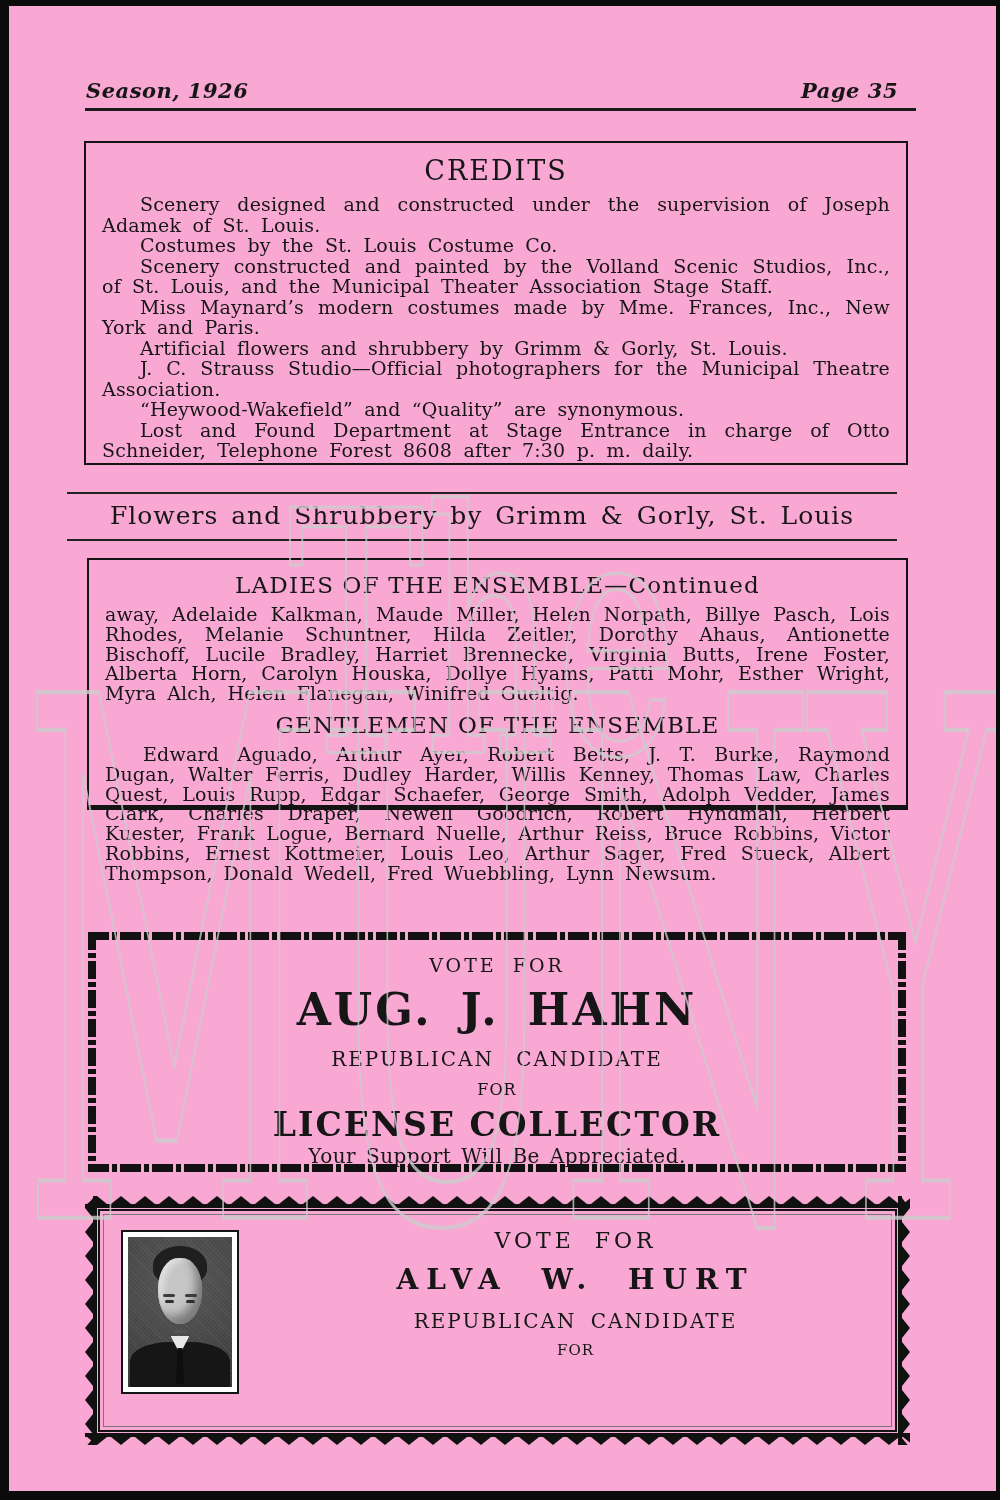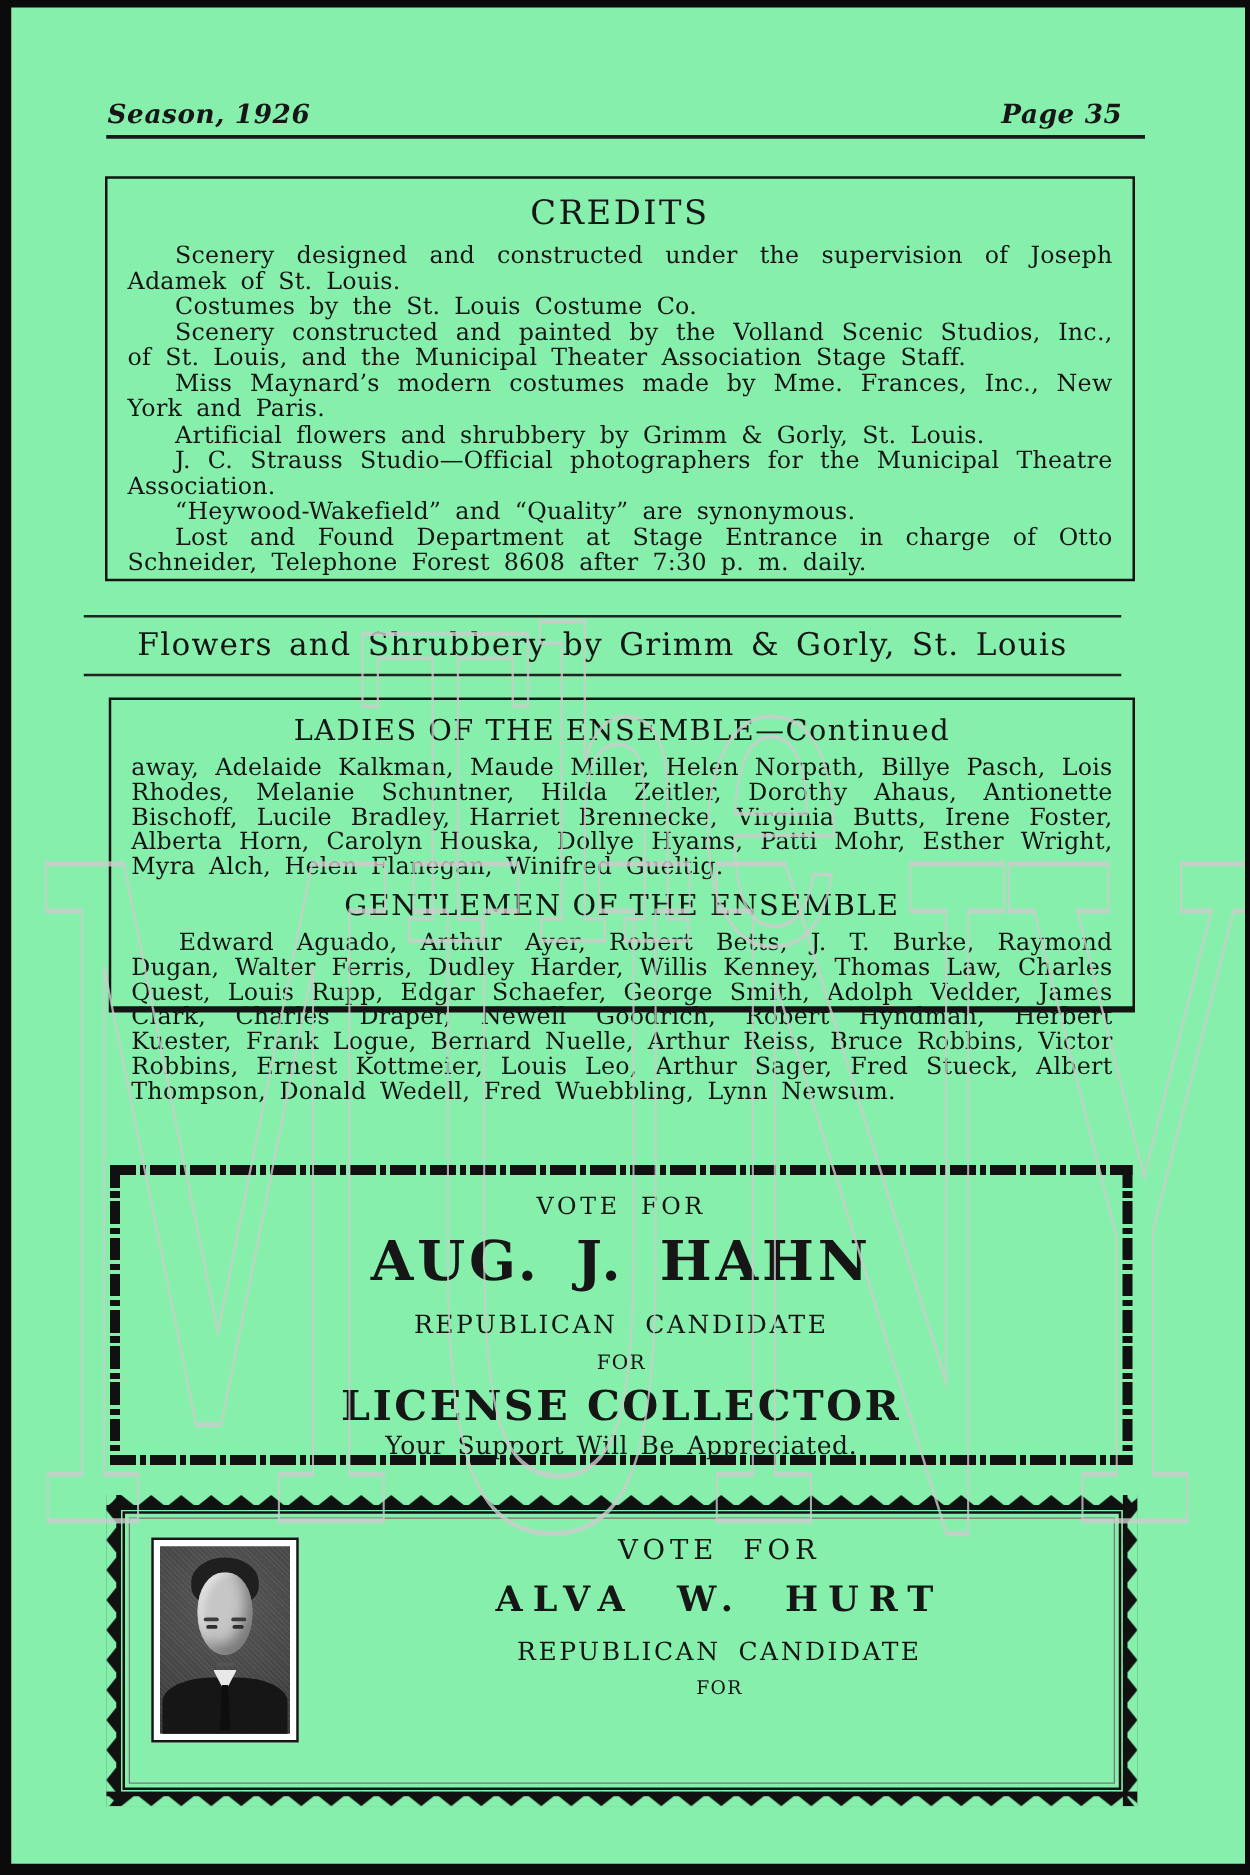--- a/index.html
+++ b/index.html
@@ -1,19 +1,19 @@
 <!DOCTYPE html>
 <html><head>
 <meta charset="utf-8">
 <style>
   * { margin:0; padding:0; box-sizing:border-box; }
   html,body { width:1000px; height:1500px; }
   body { background:#f7f7f5; font-family:"DejaVu Serif", serif; color:#161616; position:relative; overflow:hidden; }
 
-  .page { position:absolute; inset:0; background:#86efac; }
+  .page { position:absolute; inset:0; background:#f9a8d4; }
 
   
   .scan-frame { position:absolute; inset:0; border-left:9px solid #0b0b0b; border-top:6px solid #0b0b0b;
     border-right:4px solid #0b0b0b; border-bottom:9px solid #0b0b0b; pointer-events:none; z-index:50; }
 
   
   .header { position:absolute; left:86px; right:102px; top:78px; display:flex; justify-content:space-between;
     font-style:italic; font-weight:bold; font-size:21px; letter-spacing:.5px; }
   .header-rule { position:absolute; left:85px; width:831px; top:108px; height:3px; background:#1a1a1a; }
 

